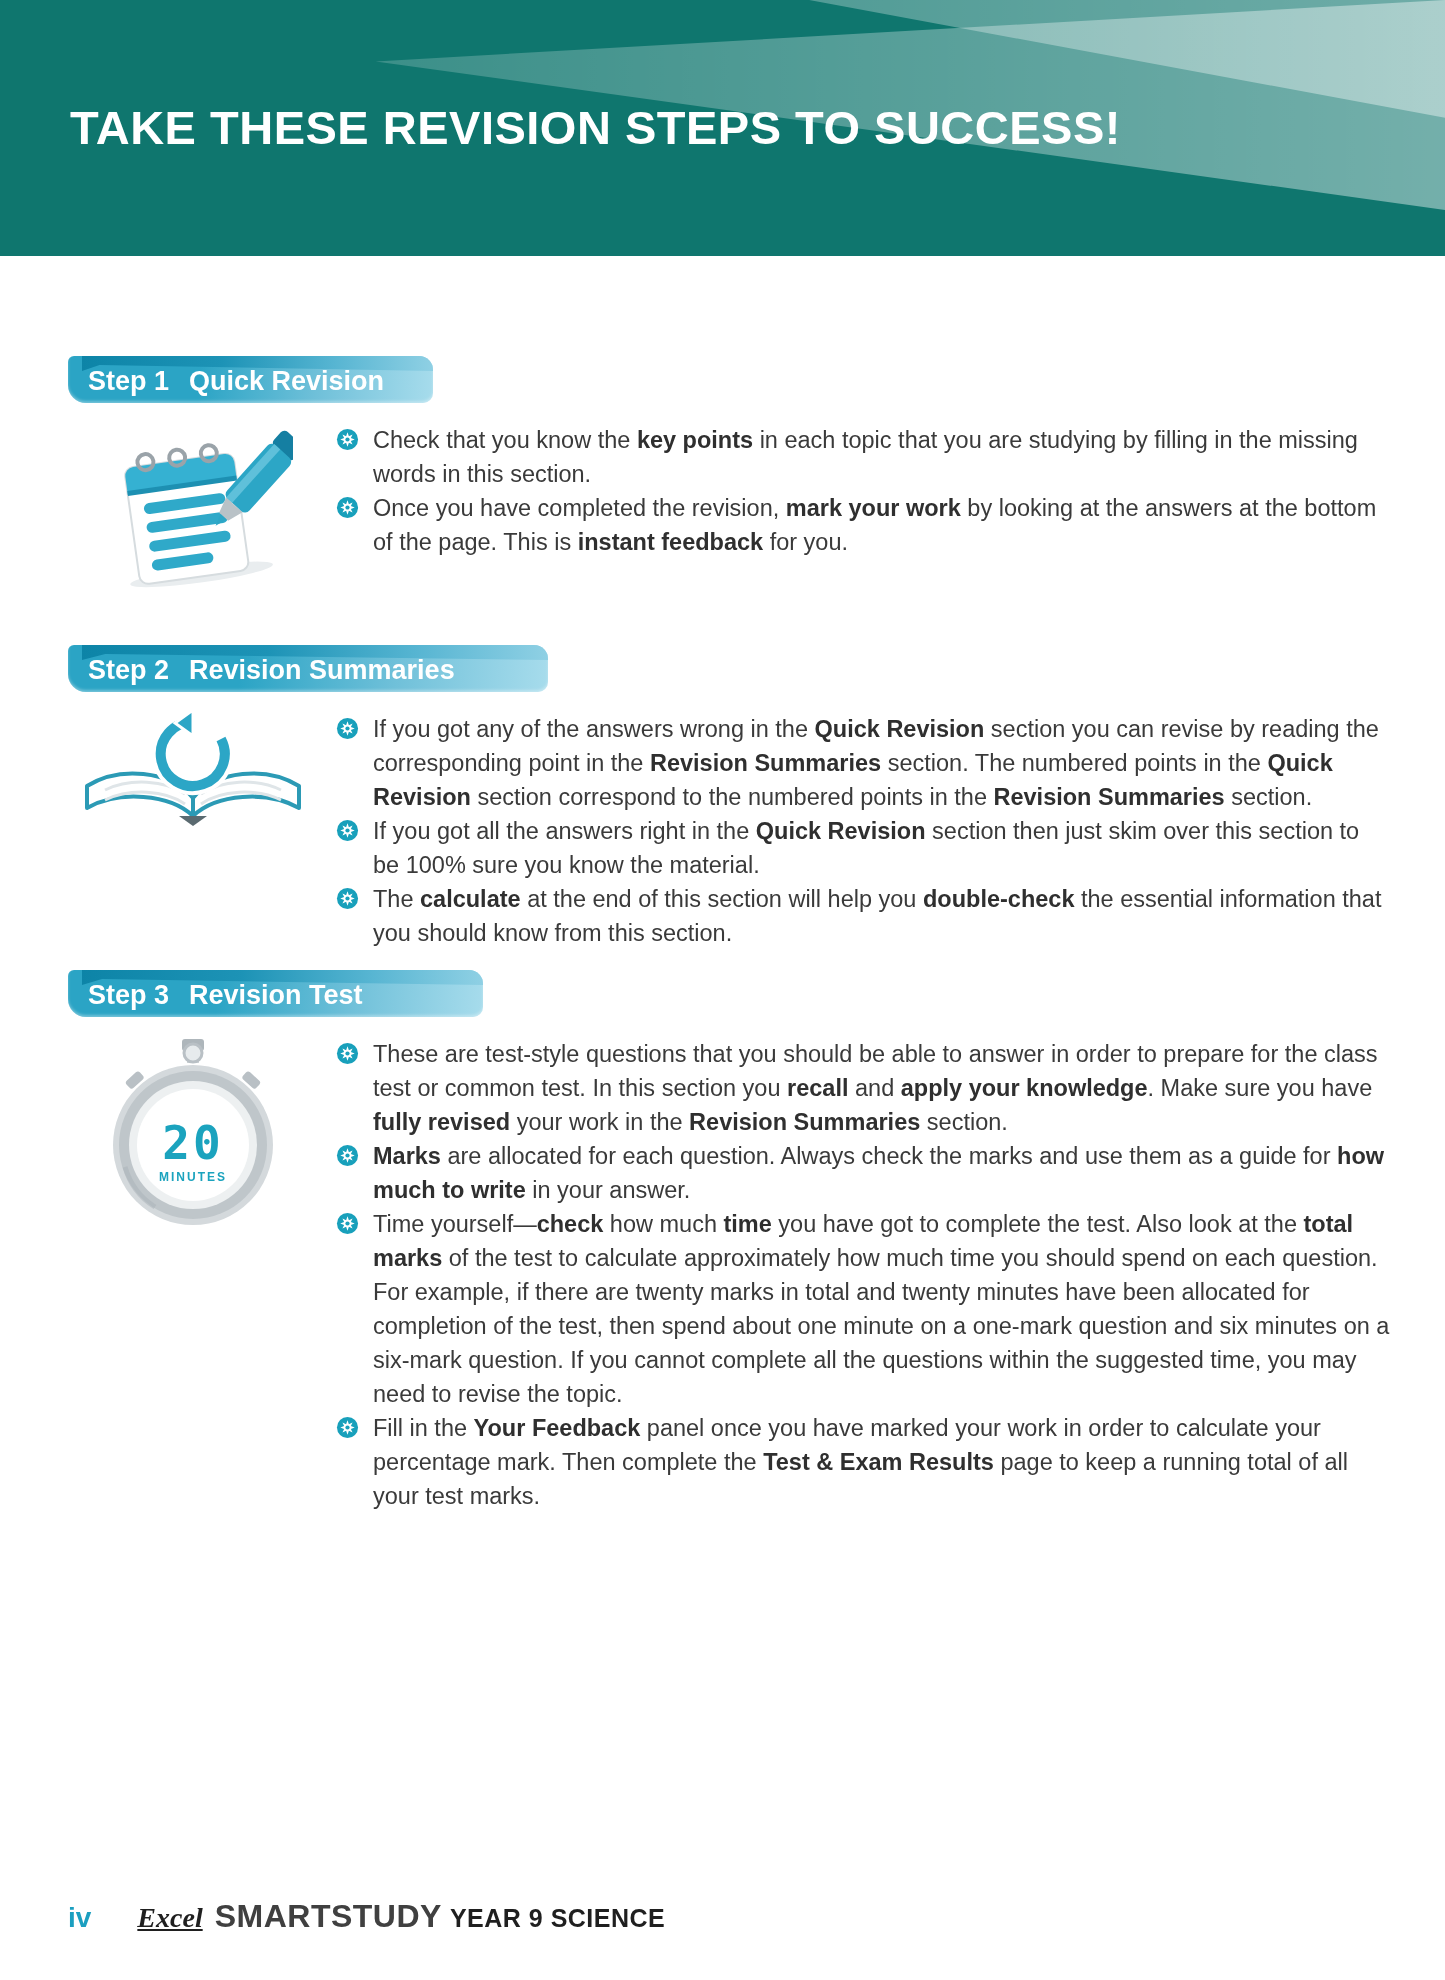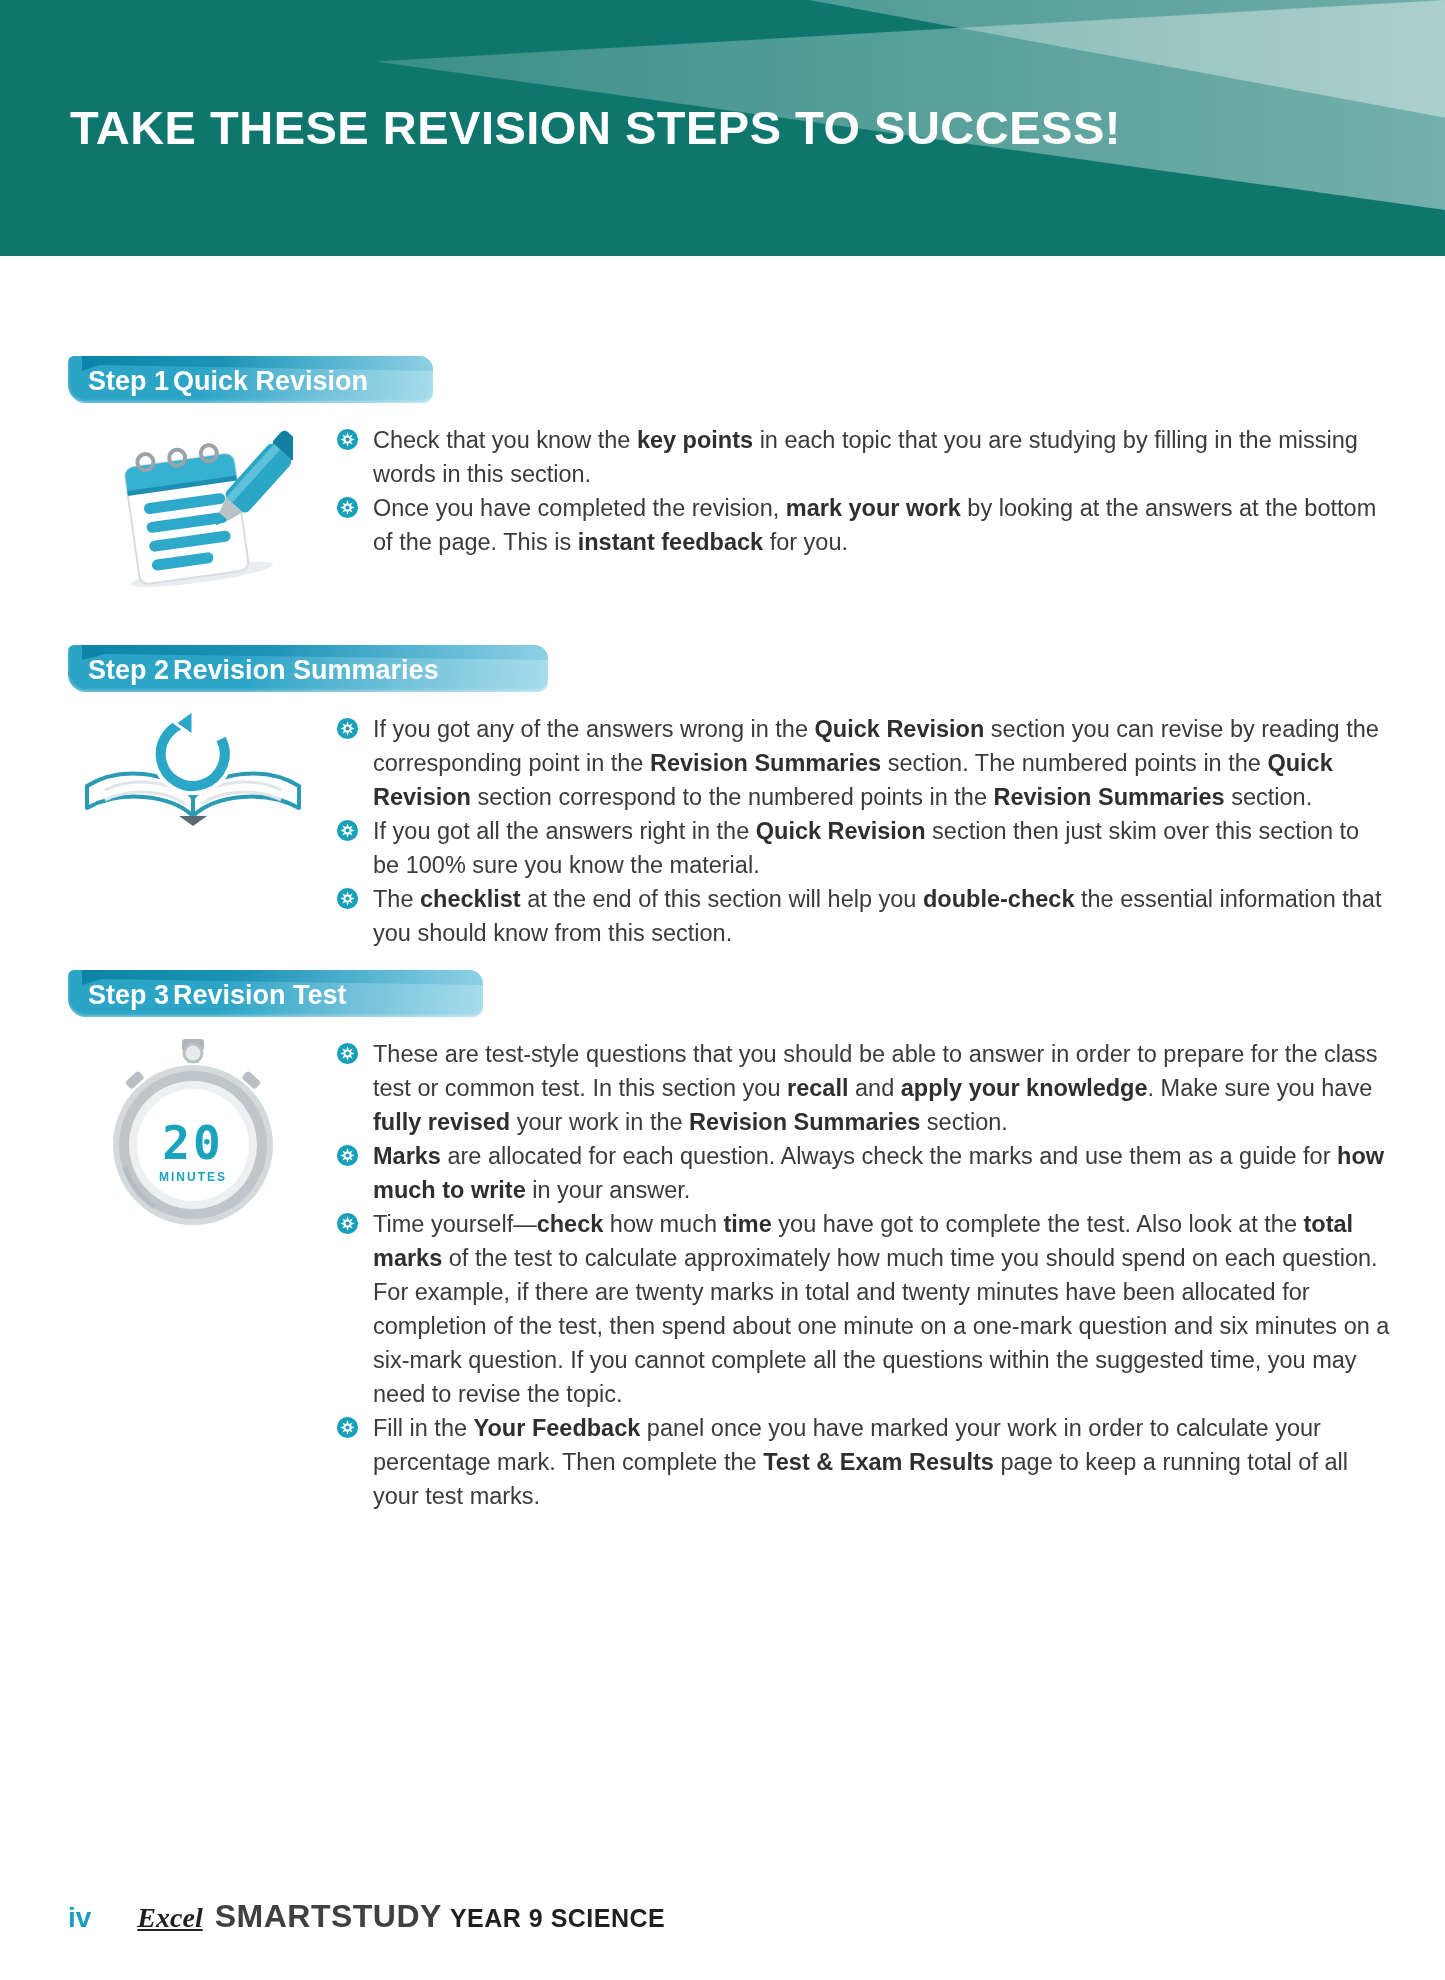--- a/index.html
+++ b/index.html
@@ -52,21 +52,21 @@
     border-radius:0 14px 0 0;
     background:linear-gradient(90deg,#0d84a7 0%,#1d93b6 40%,#57b5d2 72%,#8fd0e4 100%);
     clip-path:polygon(0 0,100% 0,100% 100%,5% 60%,0 100%);
   }
   .ribbon .rt {
     position:relative; z-index:1;
     display:flex; align-items:center; height:100%;
     padding-left:20px; padding-top:4px;
     color:#fff; font-weight:800; font-size:27px;
   }
-  .ribbon .step-label { margin-right:4px; }
+  .ribbon .step-label { margin-right:20px; }
   .r1 { margin-top:100px; width:365px; }
   .r2 { margin-top:52px;  width:480px; }
   .r3 { margin-top:20px;  width:415px; }
 
   
   .step-body {
     margin-top:20px;
     display:grid;
     grid-template-columns:250px 1fr;
     column-gap:18px;
@@ -200,21 +200,21 @@
                   <circle cx="12" cy="12" r="2.2" fill="#18a0bb"></circle>
                 </svg></span>
               <p><span>If you got all the answers right in the </span><span class="b">Quick Revision</span><span> section then just skim over this section to be 100% sure you know the material.</span></p>
             </div>
             <div class="bullet">
               <span class="badge"><svg viewBox="0 0 24 24" width="23" height="23" aria-hidden="true">
                   <circle cx="12" cy="12" r="11" fill="#18a0bb"></circle>
                   <path d="M19.5 12 L15.51 13.45 L17.3 17.3 L13.45 15.51 L12 19.5 L10.55 15.51 L6.7 17.3 L8.49 13.45 L4.5 12 L8.49 10.55 L6.7 6.7 L10.55 8.49 L12 4.5 L13.45 8.49 L17.3 6.7 L15.51 10.55 Z" fill="#ffffff"></path>
                   <circle cx="12" cy="12" r="2.2" fill="#18a0bb"></circle>
                 </svg></span>
-              <p><span>The </span><span class="b">checklist</span><span> at the end of this section will help you </span><span class="b">double-check</span><span> the essential information that you should know from this section.</span></p>
+              <p><span>The </span><span class="b">calculate</span><span> at the end of this section will help you </span><span class="b">double-check</span><span> the essential information that you should know from this section.</span></p>
             </div>
           </div>
       </div>
     </section>
 
     <section class="step">
       <div class="ribbon r3">
         <div class="rt">
           <span class="step-label">Step 3</span>
           <span class="step-title">Revision Test</span>

